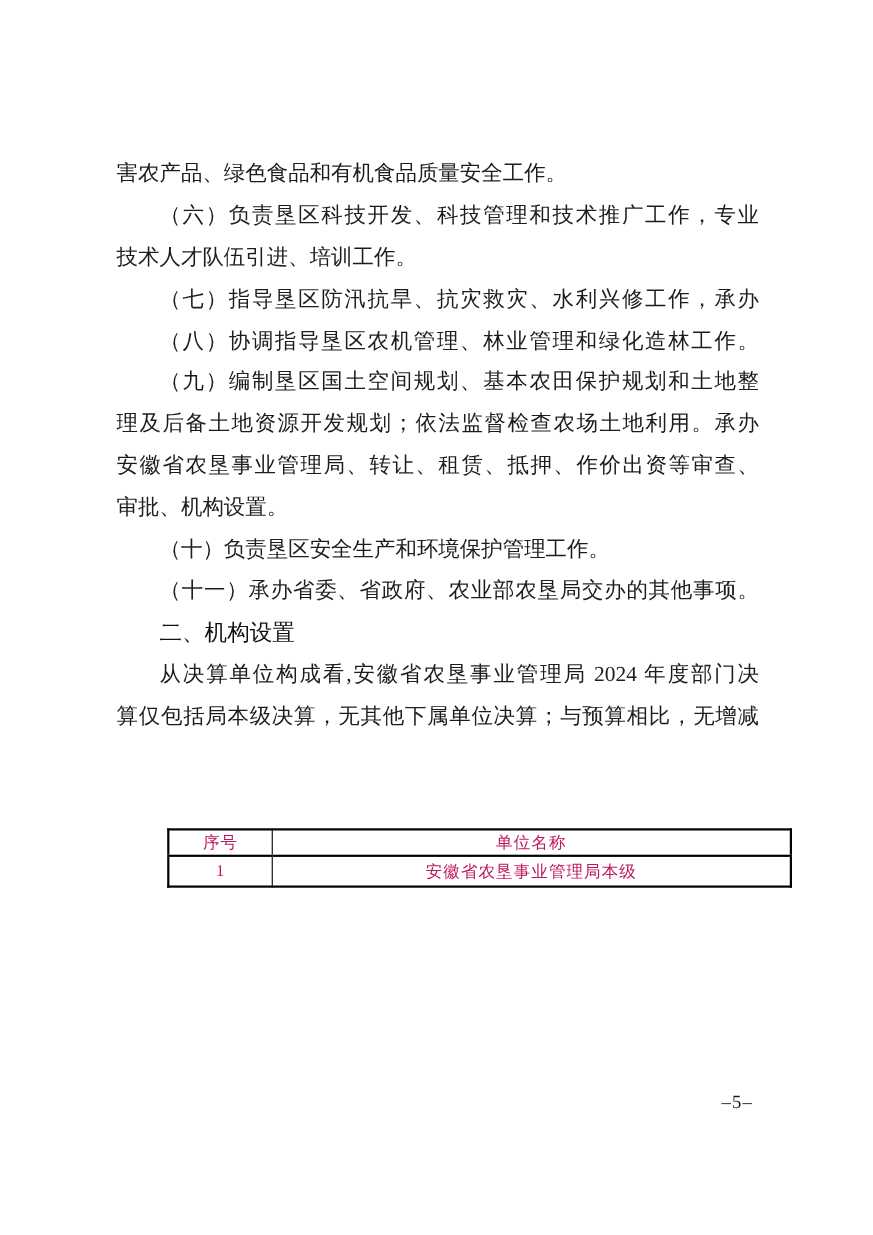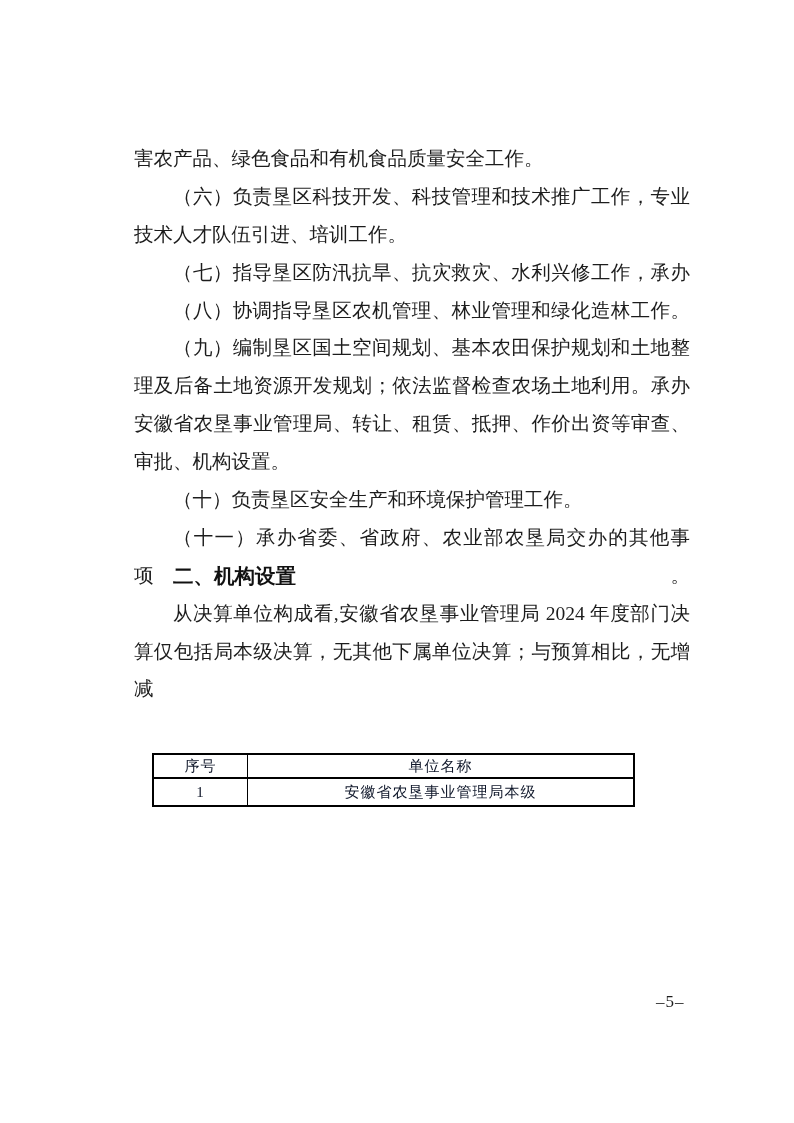--- a/index.html
+++ b/index.html
@@ -23,48 +23,47 @@
     top: 140px;
     width: 584px;
     font-size: 19.5px;
   }
   .line {
     height: 37.9px;
     line-height: 37.9px;
     white-space: nowrap;
     text-align: justify;
     text-align-last: left;
-    margin-left: 28px;
   }
   .line.just {
     white-space: normal;
     text-align: justify;
     text-align-last: justify;
     text-justify: inter-ideograph;
   }
   .line.indent {
     text-indent: 39px;
   }
   .line.heading {
     font-family: "Liberation Sans", "DejaVu Sans", sans-serif;
-    font-weight: 700;
+    font-weight: 400;
     font-size: 20.5px;
     text-indent: 39px;
     color: #111111;
   }
   
   .units-table {
     position: absolute;
     left: 152px;
     top: 753px;
-    width: 483px;
+    width: 568px;
     border-collapse: collapse;
     table-layout: fixed;
     font-size: 15px;
-    color: #0f172a;
+    color: #be185d;
   }
   .units-table th, .units-table td {
     border: 1px solid #000000;
     text-align: center;
     vertical-align: middle;
     font-weight: 400;
     padding: 0;
     letter-spacing: 1px;
   }
   .units-table { border: 2px solid #000000; }

